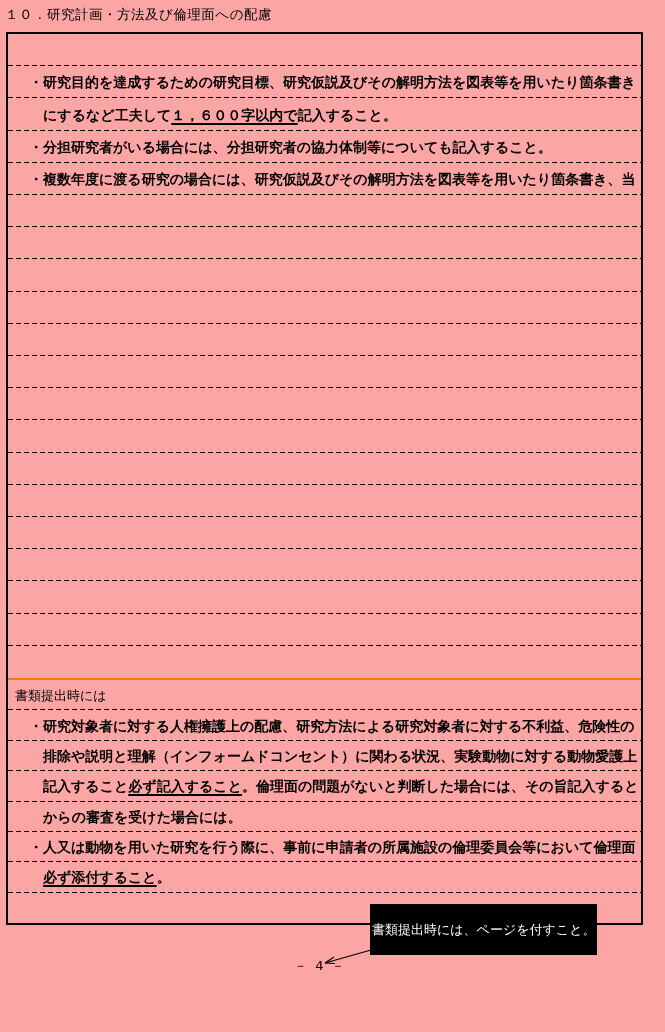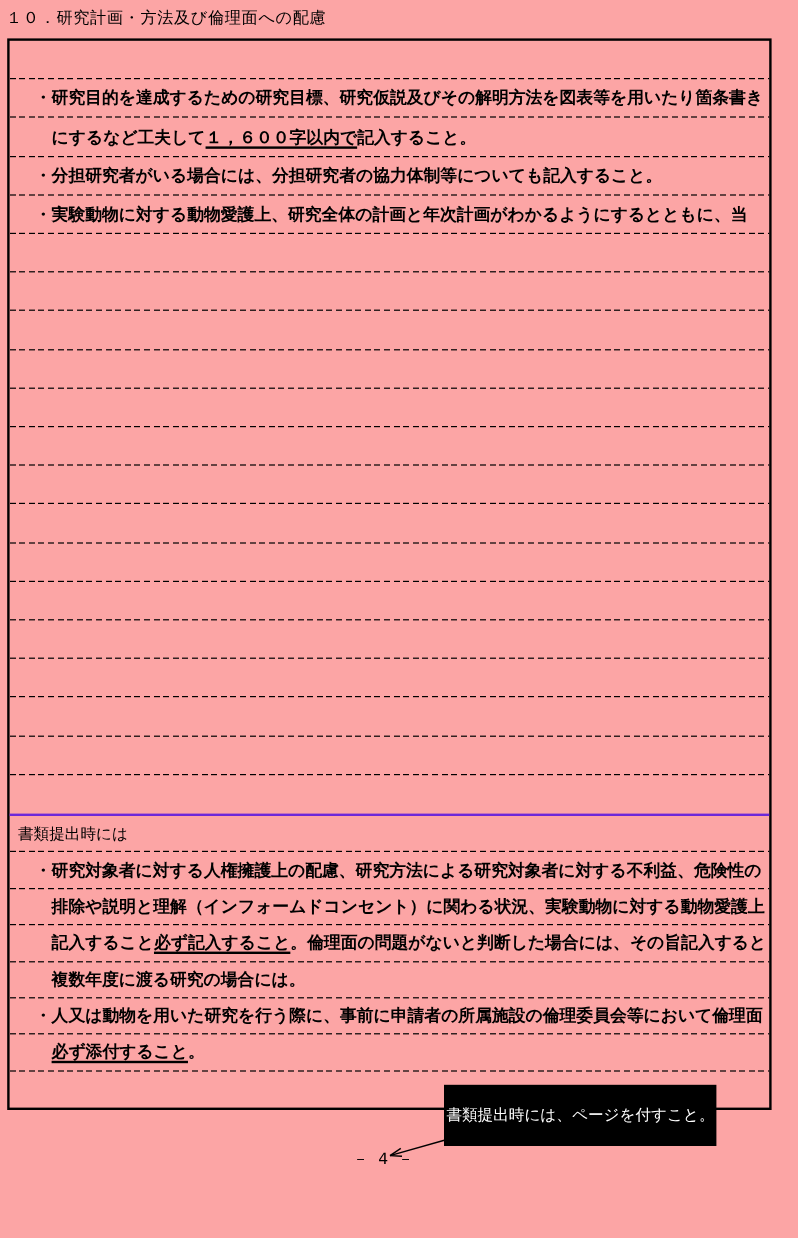--- a/index.html
+++ b/index.html
@@ -17,21 +17,21 @@
     letter-spacing:0.5px;white-space:pre;
   }
   .form-box{
     position:absolute;left:6px;top:32px;
     width:637px;height:893px;
     border:2px solid #000;
     box-sizing:border-box;
     display:flex;flex-direction:column;
   }
   .section{display:flex;flex-direction:column;}
-  .section-main{height:644px;border-bottom:2px solid #6d28d9;}
+  .section-main{height:644px;border-bottom:2px solid #f97316;}
   .section-ethics{flex:1;}
   .row{
     flex:1;
     display:flex;align-items:center;
     white-space:pre;overflow:hidden;
     font-size:14px;line-height:1;
     background-image:repeating-linear-gradient(90deg,#000 0,#000 5px,transparent 5px,transparent 8px);
     background-size:100% 1px;
     background-repeat:no-repeat;
     background-position:0 100%;
@@ -64,21 +64,21 @@
 <div class="page">
 
   <div class="title">１０．研究計画・方法及び倫理面への配慮</div>
 
   <div class="form-box">
     <div class="section section-main" id="section-main">
         <div class="row style-empty"></div>
         <div class="row style-bullet"><span>・研究目的を達成するための研究目標、研究仮説及びその解明方法を図表等を用いたり箇条書き</span></div>
         <div class="row style-cont"><span>にするなど工夫して</span><span class="u">１，６００字以内で</span><span>記入すること。</span></div>
         <div class="row style-bullet"><span>・分担研究者がいる場合には、分担研究者の協力体制等についても記入すること。</span></div>
-        <div class="row style-bullet"><span>・実験動物に対する動物愛護上、研究全体の計画と年次計画がわかるようにするとともに、当</span></div>
+        <div class="row style-bullet"><span>・複数年度に渡る研究の場合には、研究仮説及びその解明方法を図表等を用いたり箇条書き、当</span></div>
         <div class="row style-empty"></div>
         <div class="row style-empty"></div>
         <div class="row style-empty"></div>
         <div class="row style-empty"></div>
         <div class="row style-empty"></div>
         <div class="row style-empty"></div>
         <div class="row style-empty"></div>
         <div class="row style-empty"></div>
         <div class="row style-empty"></div>
         <div class="row style-empty"></div>
@@ -86,21 +86,21 @@
         <div class="row style-empty"></div>
         <div class="row style-empty"></div>
         <div class="row style-empty"></div>
         <div class="row style-empty"></div>
       </div>
     <div class="section section-ethics" id="section-ethics">
         <div class="row style-header"><span>書類提出時には</span></div>
         <div class="row style-bullet"><span>・研究対象者に対する人権擁護上の配慮、研究方法による研究対象者に対する不利益、危険性の</span></div>
         <div class="row style-cont"><span>排除や説明と理解（インフォームドコンセント）に関わる状況、実験動物に対する動物愛護上</span></div>
         <div class="row style-cont"><span>記入すること</span><span class="u">必ず記入すること</span><span>。倫理面の問題がないと判断した場合には、その旨記入すると</span></div>
-        <div class="row style-cont"><span>複数年度に渡る研究の場合には。</span></div>
+        <div class="row style-cont"><span>からの審査を受けた場合には。</span></div>
         <div class="row style-bullet"><span>・人又は動物を用いた研究を行う際に、事前に申請者の所属施設の倫理委員会等において倫理面</span></div>
         <div class="row style-cont"><span class="u">必ず添付すること</span><span>。</span></div>
         <div class="row style-empty"></div>
       </div>
   </div>
 
   <div class="footnote">書類提出時には、ページを付すこと。</div>
 
   <svg class="arrow-svg" width="62" height="24" viewBox="0 0 62 24">
     <path d="M58,6 L12,19" stroke="#000" stroke-width="1.2" fill="none"></path>

